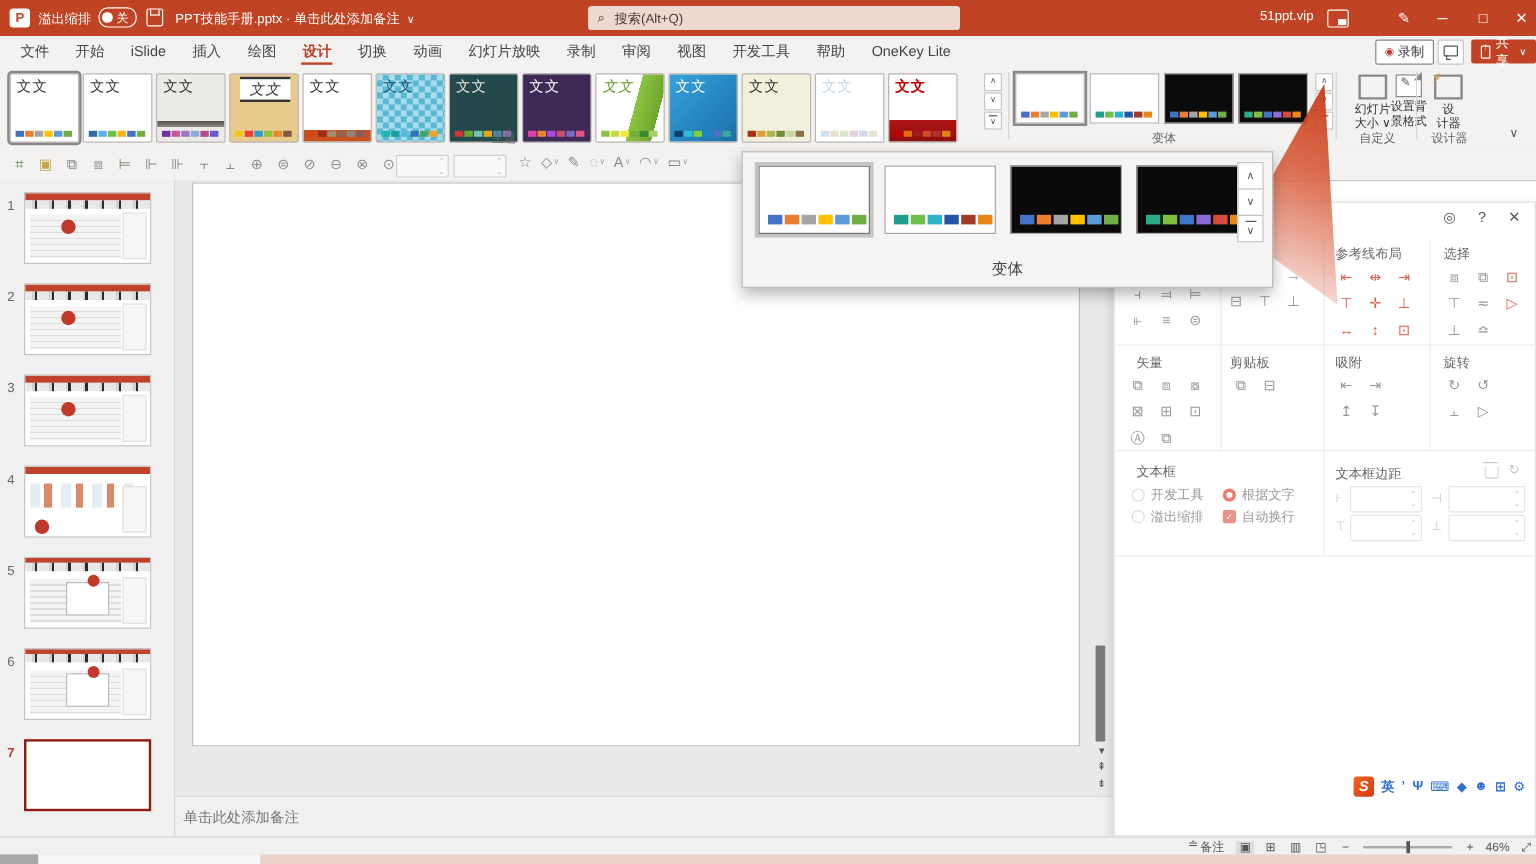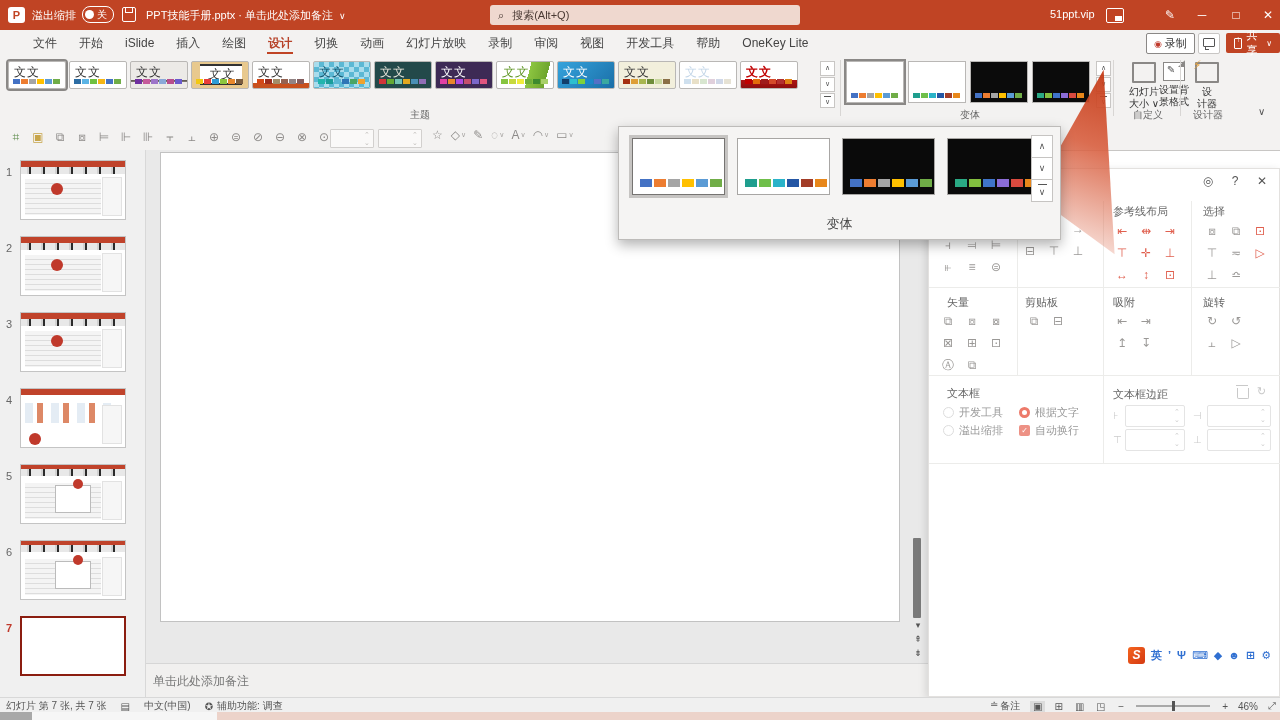--- a/index.html
+++ b/index.html
@@ -23,42 +23,42 @@
   .searchbox{left:490px;top:5px;width:310px;height:20px;background:#efd8cf;border-radius:3px;
     color:#4a3a34;font-size:11px;display:flex;align-items:center;padding-left:8px;box-sizing:border-box}
   .searchbox .mag{margin-right:8px;font-size:11px}
   .sitelabel{left:1050px;top:8px;font-size:11px}
   .tb-ic{top:6px;width:20px;height:18px;text-align:center;line-height:18px;font-size:12px;color:#fff}
   .pip{left:1106px;border:1px solid #fff;border-radius:2px;width:16px;height:13px;top:8px}
   .pip:before{content:"";position:absolute;right:1px;bottom:1px;width:7px;height:5px;background:#fff}
 
   
   .tabrow{left:0;top:30px;width:1280px;height:26px;background:#f3f2f1;z-index:9}
-  .tabs{display:flex;height:26px;align-items:flex-end;padding-left:22px}
+  .tabs{display:flex;height:26px;align-items:flex-end;padding-left:6px}
   .tab{padding:0 11px;font-size:12px;color:#444;height:26px;line-height:26px;position:relative;white-space:nowrap}
   .tab.active{color:#b7432a;font-weight:bold}
   .tab.active:after{content:"";position:absolute;left:10px;right:10px;bottom:2px;height:2px;background:#c04424}
   .recbtn{left:1146px;top:3px;height:19px;border:1px solid #8a8886;border-radius:2px;background:#fff;
     font-size:11px;color:#333;display:flex;align-items:center;padding:0 7px}
   .recbtn .dot{color:#c0392b;margin-right:3px;font-size:9px}
   .cmtbtn{left:1198px;top:3px;width:20px;height:19px;border:1px solid #c8c6c4;border-radius:2px;background:#fff}
   .cmtbtn:before{content:"";position:absolute;left:4px;top:4px;width:10px;height:7px;border:1px solid #555;border-radius:1px}
   .cmtbtn:after{content:"";position:absolute;left:6px;top:12px;width:3px;height:3px;border-left:1px solid #555;border-bottom:1px solid #555}
   .sharebtn{left:1226px;top:3px;height:20px;background:#c04424;border-radius:2px;color:#fff;
     font-size:11px;display:flex;align-items:center;padding:0 8px;gap:4px}
   .sharebtn .chev{font-size:8px}
   .shareglyph{width:9px;height:9px;border:1px solid #fff;border-radius:1px;position:relative}
   .shareglyph:before{content:"↑";position:absolute;left:1px;top:-4px;font-size:8px;background:transparent}
 
   
   .ribbon{left:0;top:56px;width:1280px;height:70px;background:#f3f2f1;border-bottom:1px solid #e1dfdd;z-index:1}
   .grouplabel{position:absolute;top:52px;font-size:10px;color:#666;text-align:center}
   .vsep{position:absolute;top:4px;height:56px;width:1px;background:#d8d6d4}
   .gallery{position:absolute;left:8px;top:5px;display:flex;gap:3px}
-  .theme{width:58px;height:28px;background:#fff;border:1px solid #b9b7b5;border-radius:2px;
+  .theme{width:58px;height:58px;background:#fff;border:1px solid #b9b7b5;border-radius:2px;
      position:relative;overflow:hidden;box-sizing:border-box}
   .theme .t-text{position:absolute;left:5px;top:2px;font-size:12px;color:#333;letter-spacing:1px;font-family:"Liberation Serif",serif}
   .theme .t-sw,.variant .t-sw,.pv .t-sw{position:absolute;left:4px;bottom:4px;display:flex;gap:1px}
   .theme .t-sw span{width:7px;height:5px;display:block}
   .theme.sel{outline:2px solid #8a8886;outline-offset:0}
   .theme.gray{background:linear-gradient(#eceae7 70%,#5d5650 70%,#8d867f 78%,#eceae7 78%)}
   .theme.tan{background:#e8c98e}
   .theme.tan .t-text{background:#fff;padding:0 8px;border-top:2px solid #333;border-bottom:2px solid #333;left:8px;font-style:italic}
   .theme.orangebar{background:linear-gradient(#fff 82%,#c8511f 82%)}
   .theme.bluecheck{background:repeating-conic-gradient(#5bb8d4 0 25%,#a8dcec 0 50%) 0 0/10px 10px}
@@ -873,29 +873,20 @@
   <span class="ime-ic">’</span>
   <span class="ime-ic">Ψ</span>
   <span class="ime-ic">⌨</span>
   <span class="ime-ic">◆</span>
   <span class="ime-ic">☻</span>
   <span class="ime-ic">⊞</span>
   <span class="ime-ic">⚙</span>
 </div>
 
 <div class="abs statusbar">
-  <div class="sb-l">
-    <span>幻灯片 第 7 张, 共 7 张</span>
-    <span>▤</span>
-    <span>中文(中国)</span>
-    <span style="display:flex;gap:4px;align-items:center">
-      <span>✪</span>
-      <span>辅助功能: 调查</span>
-    </span>
-  </div>
   <div class="sb-r">
     <span style="display:flex;gap:2px">
       <span>≐</span>
       <span>备注</span>
     </span>
     <span style="display:flex;gap:6px">
 
     <span class="sb-view on">▣</span>
         <span class="sb-view">⊞</span>
         <span class="sb-view">▥</span>

